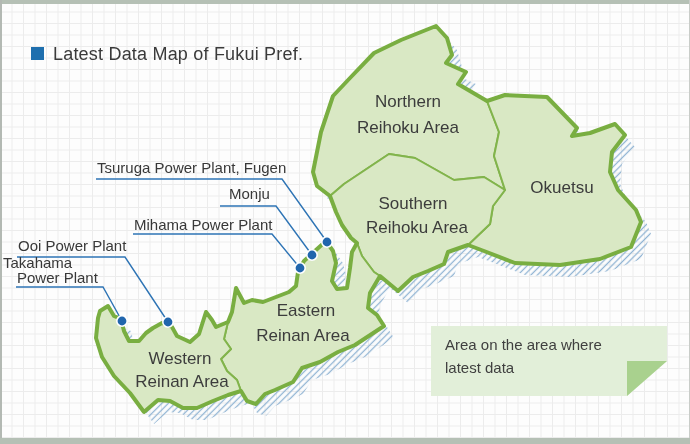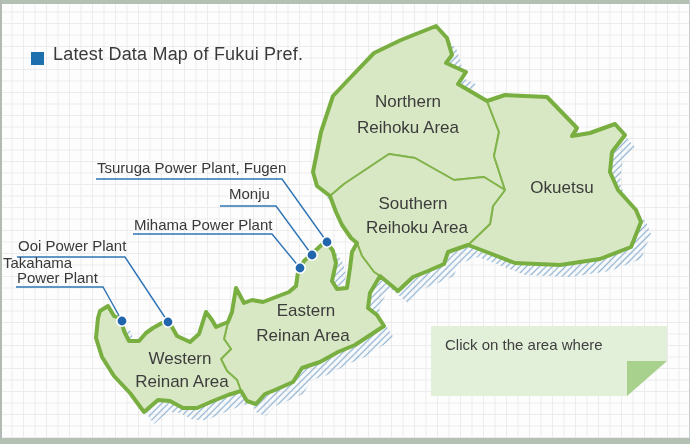--- a/index.html
+++ b/index.html
@@ -12,21 +12,21 @@
     background-image:
       linear-gradient(to right,#ececec 1px,transparent 1px),
       linear-gradient(to bottom,#ececec 1px,transparent 1px);
     background-size:11.5px 11.5px;
   }
   .bar-top{position:absolute;left:0;top:0;right:0;height:4px;background:#b5c0b5;}
   .bar-bottom{position:absolute;left:0;bottom:0;right:0;height:6px;background:#b5c0b5;}
   .bar-left{position:absolute;left:0;top:0;bottom:0;width:2px;background:#b3b9b3;}
   .bar-right{position:absolute;right:0;top:0;bottom:0;width:1px;background:#c9cdc9;}
 
-  .title-row{position:absolute;left:31px;top:44px;display:flex;align-items:flex-end;}
+  .title-row{position:absolute;left:31px;top:44px;display:flex;align-items:flex-start;}
   .title-bullet{width:13px;height:13px;background:#1e6fae;margin:3px 9px 0 0;flex:none;}
   .title-text{font-size:18px;color:#3a3a3a;letter-spacing:.2px;}
 
   .map-svg{position:absolute;left:0;top:0;}
   .area{fill:#d9e8c4;stroke:#82b44c;stroke-width:2;stroke-linejoin:round;cursor:pointer;}
   .coast{fill:none;stroke:#79ae41;stroke-width:4;stroke-linejoin:round;stroke-linecap:round;}
   .shadow{fill:url(#hatch);stroke:none;}
   .area-label{font-size:17px;fill:#3c3c3c;text-anchor:middle;}
   .plant-label{font-size:15px;fill:#383838;}
   .leader{fill:none;stroke:#2e74b5;stroke-width:1.4;}
@@ -113,18 +113,19 @@
       <circle class="plant-dot" cx="168" cy="322" r="5.2"></circle>
 
       <text class="plant-label" x="3" y="268">Takahama</text>
       <text class="plant-label" x="17" y="283">Power Plant</text>
       <polyline class="leader" points="16,287 103,287 122,321"></polyline>
       <circle class="plant-dot" cx="122" cy="321" r="5.2"></circle>
     </g>
   </svg>
 
   <div class="note-box">
-    <div>Click on the area where</div>
+    <div>Area on the area where</div>
+    <div>latest data</div>
   </div>
   <div class="note-fold"></div>
 
   <div class="bar-bottom"></div>
 </div>
 
 </body></html>

